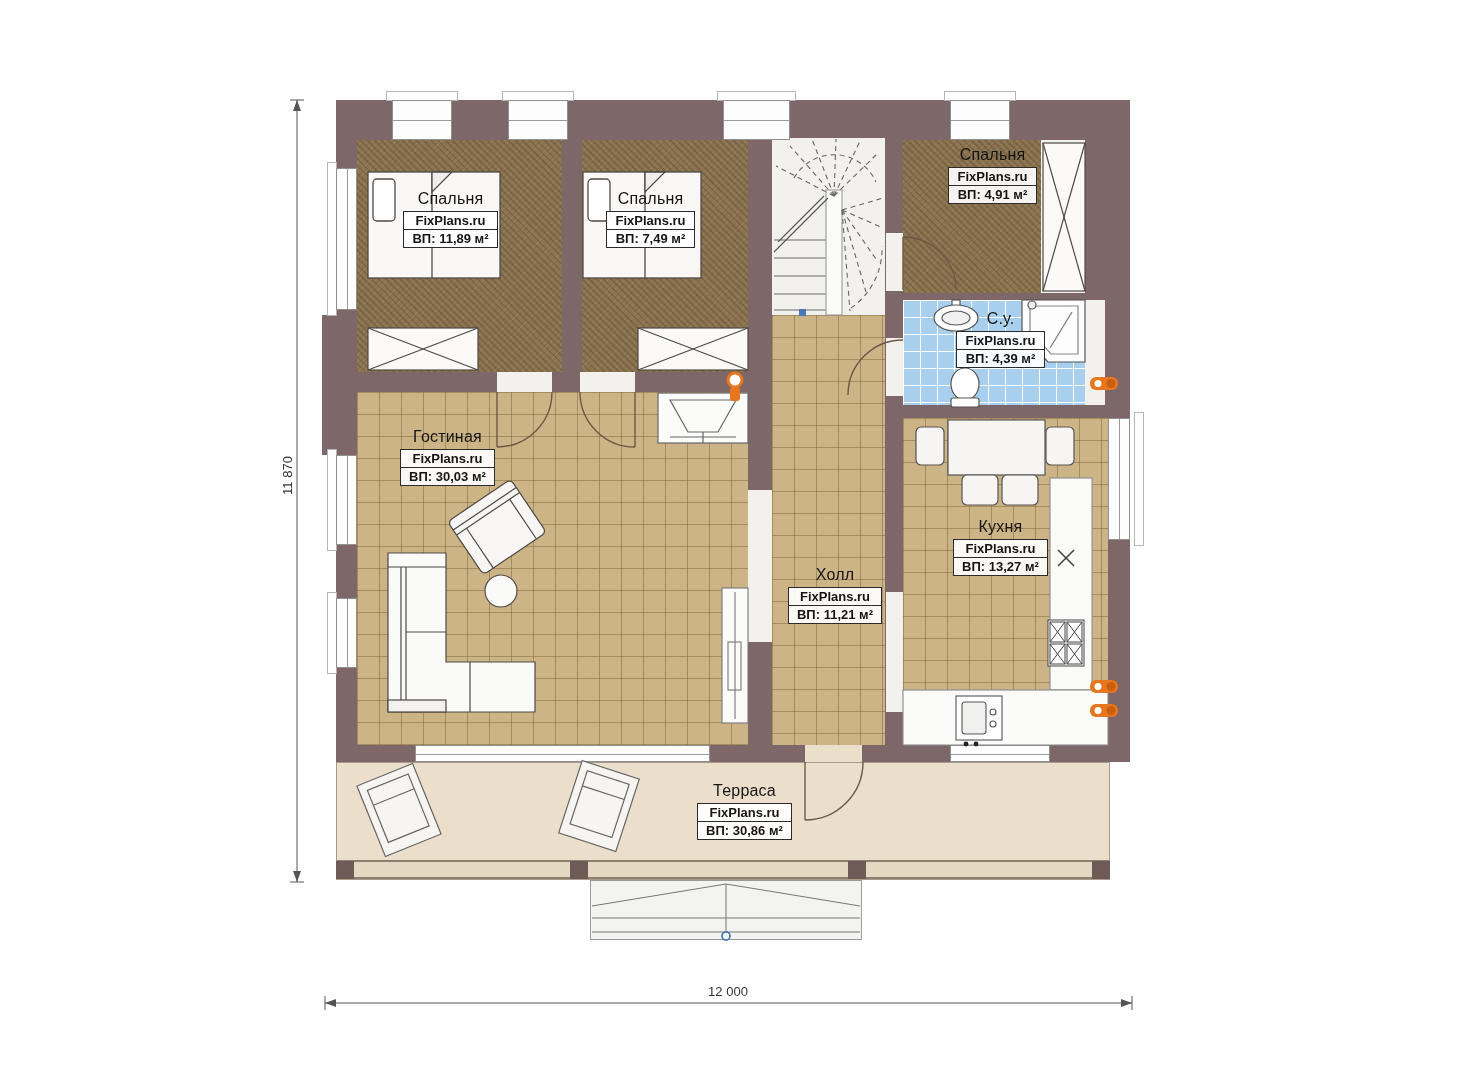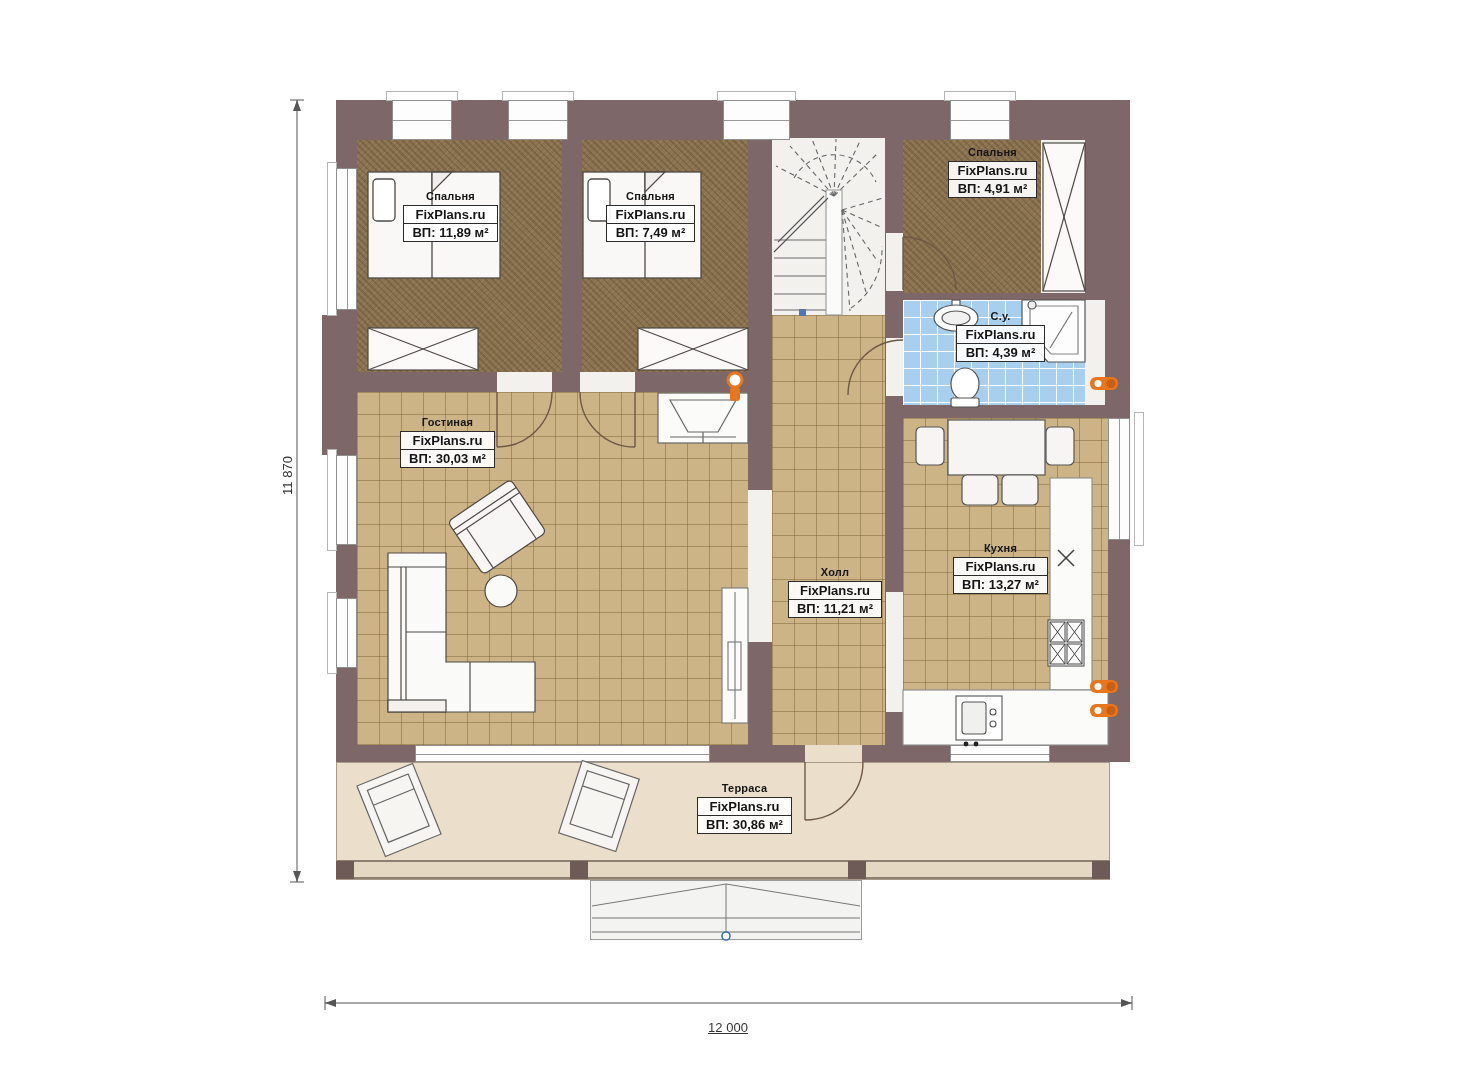--- a/index.html
+++ b/index.html
@@ -38,21 +38,21 @@
   
   .win{background:#fdfdfd;border:1px solid #8f8f8f;}
   .win i{position:absolute;background:#9a9a9a;display:block;}
   .win.h i{left:0;right:0;top:50%;height:1px;}
   .win.v i{top:0;bottom:0;left:50%;width:1px;}
   .sill{background:#ffffff;border:1px solid #b5b5b5;}
   .gap{background:#f2f1ee;}
   .gap-terr{background:#ebdfcb;}
   
   .room-label{position:absolute;text-align:center;color:#151515;z-index:30;}
-  .room-name{font-size:11px;font-weight:bold;margin-bottom:3px;letter-spacing:.2px;}
+  .room-name{font-size:16px;font-weight:normal;margin-bottom:3px;letter-spacing:.2px;}
   .label-stack{display:inline-block;border:1.5px solid #2b2b2b;background:rgba(255,255,255,.92);}
   .label-box{padding:1px 8px;font-size:13px;font-weight:bold;white-space:nowrap;}
   .label-box + .label-box{border-top:1.5px solid #2b2b2b;}
   
   .dim-label{position:absolute;font-size:13px;color:#333;text-align:center;z-index:30;}
   .dim-v{transform:rotate(-90deg);}
   svg{position:absolute;left:0;top:0;z-index:20;pointer-events:none;}
 </style>
 </head>
 <body>
@@ -361,45 +361,45 @@
       <div class="label-box">ВП: 4,91 м²</div>
     </div>
   </div>
   <div class="room-label" style="left:928px;top:310px;width:145px;">
     <div class="room-name">С.у.</div>
     <div class="label-stack">
       <div class="label-box">FixPlans.ru</div>
       <div class="label-box">ВП: 4,39 м²</div>
     </div>
   </div>
-  <div class="room-label" style="left:375px;top:416px;width:145px;">
+  <div class="room-label" style="left:375px;top:428px;width:145px;">
     <div class="room-name">Гостиная</div>
     <div class="label-stack">
       <div class="label-box">FixPlans.ru</div>
       <div class="label-box">ВП: 30,03 м²</div>
     </div>
   </div>
   <div class="room-label" style="left:765px;top:566px;width:140px;text-align:center;">
     <div class="room-name">Холл</div>
     <div class="label-stack">
       <div class="label-box">FixPlans.ru</div>
       <div class="label-box">ВП: 11,21 м²</div>
     </div>
   </div>
-  <div class="room-label" style="left:928px;top:542px;width:145px;">
+  <div class="room-label" style="left:928px;top:518px;width:145px;">
     <div class="room-name">Кухня</div>
     <div class="label-stack">
       <div class="label-box">FixPlans.ru</div>
       <div class="label-box">ВП: 13,27 м²</div>
     </div>
   </div>
   <div class="room-label" style="left:672px;top:782px;width:145px;">
     <div class="room-name">Терраса</div>
     <div class="label-stack">
       <div class="label-box">FixPlans.ru</div>
       <div class="label-box">ВП: 30,86 м²</div>
     </div>
   </div>
 
   <div class="dim-label dim-v" style="left:252px;top:468px;width:70px;">11 870</div>
-  <div class="dim-label" style="left:688px;top:1020px;width:80px;text-decoration:underline;">12 000</div>
+  <div class="dim-label" style="left:688px;top:984px;width:80px;">12 000</div>
 
 </div>
 
 </body></html>

